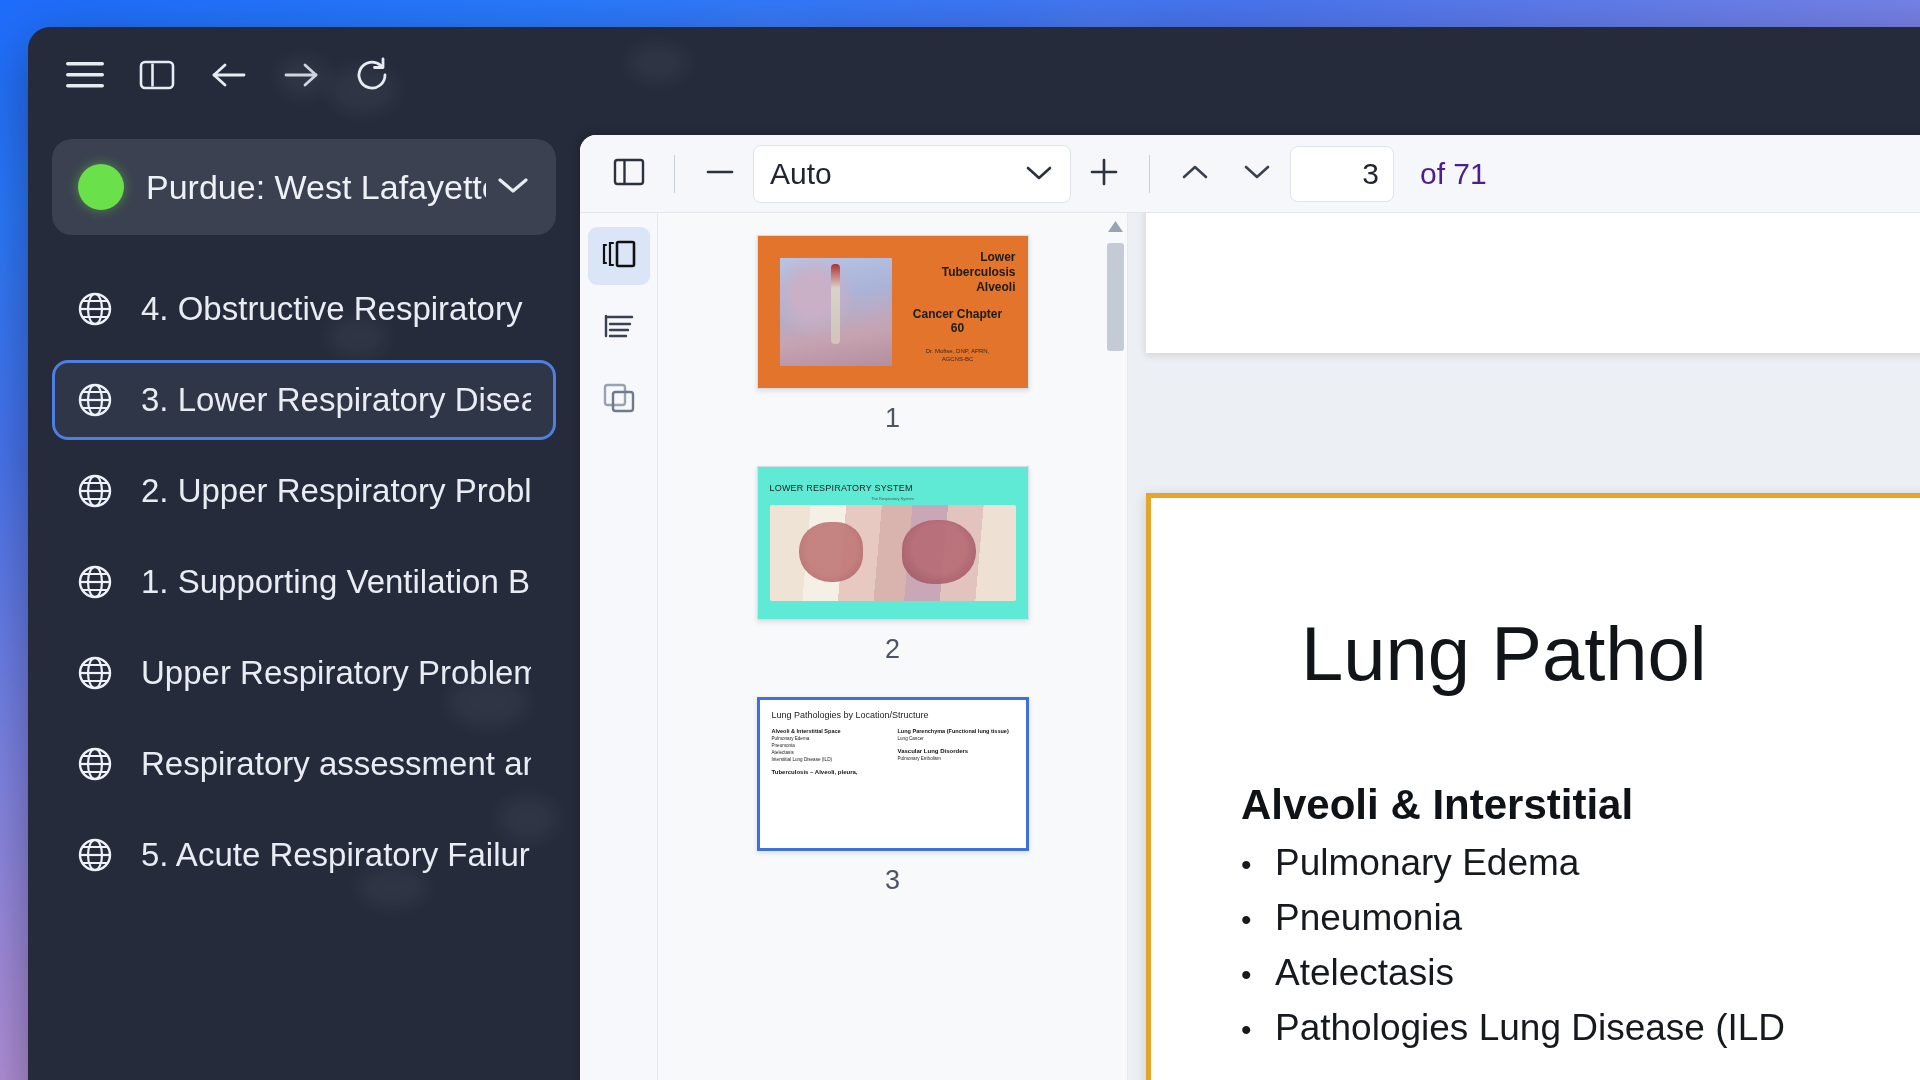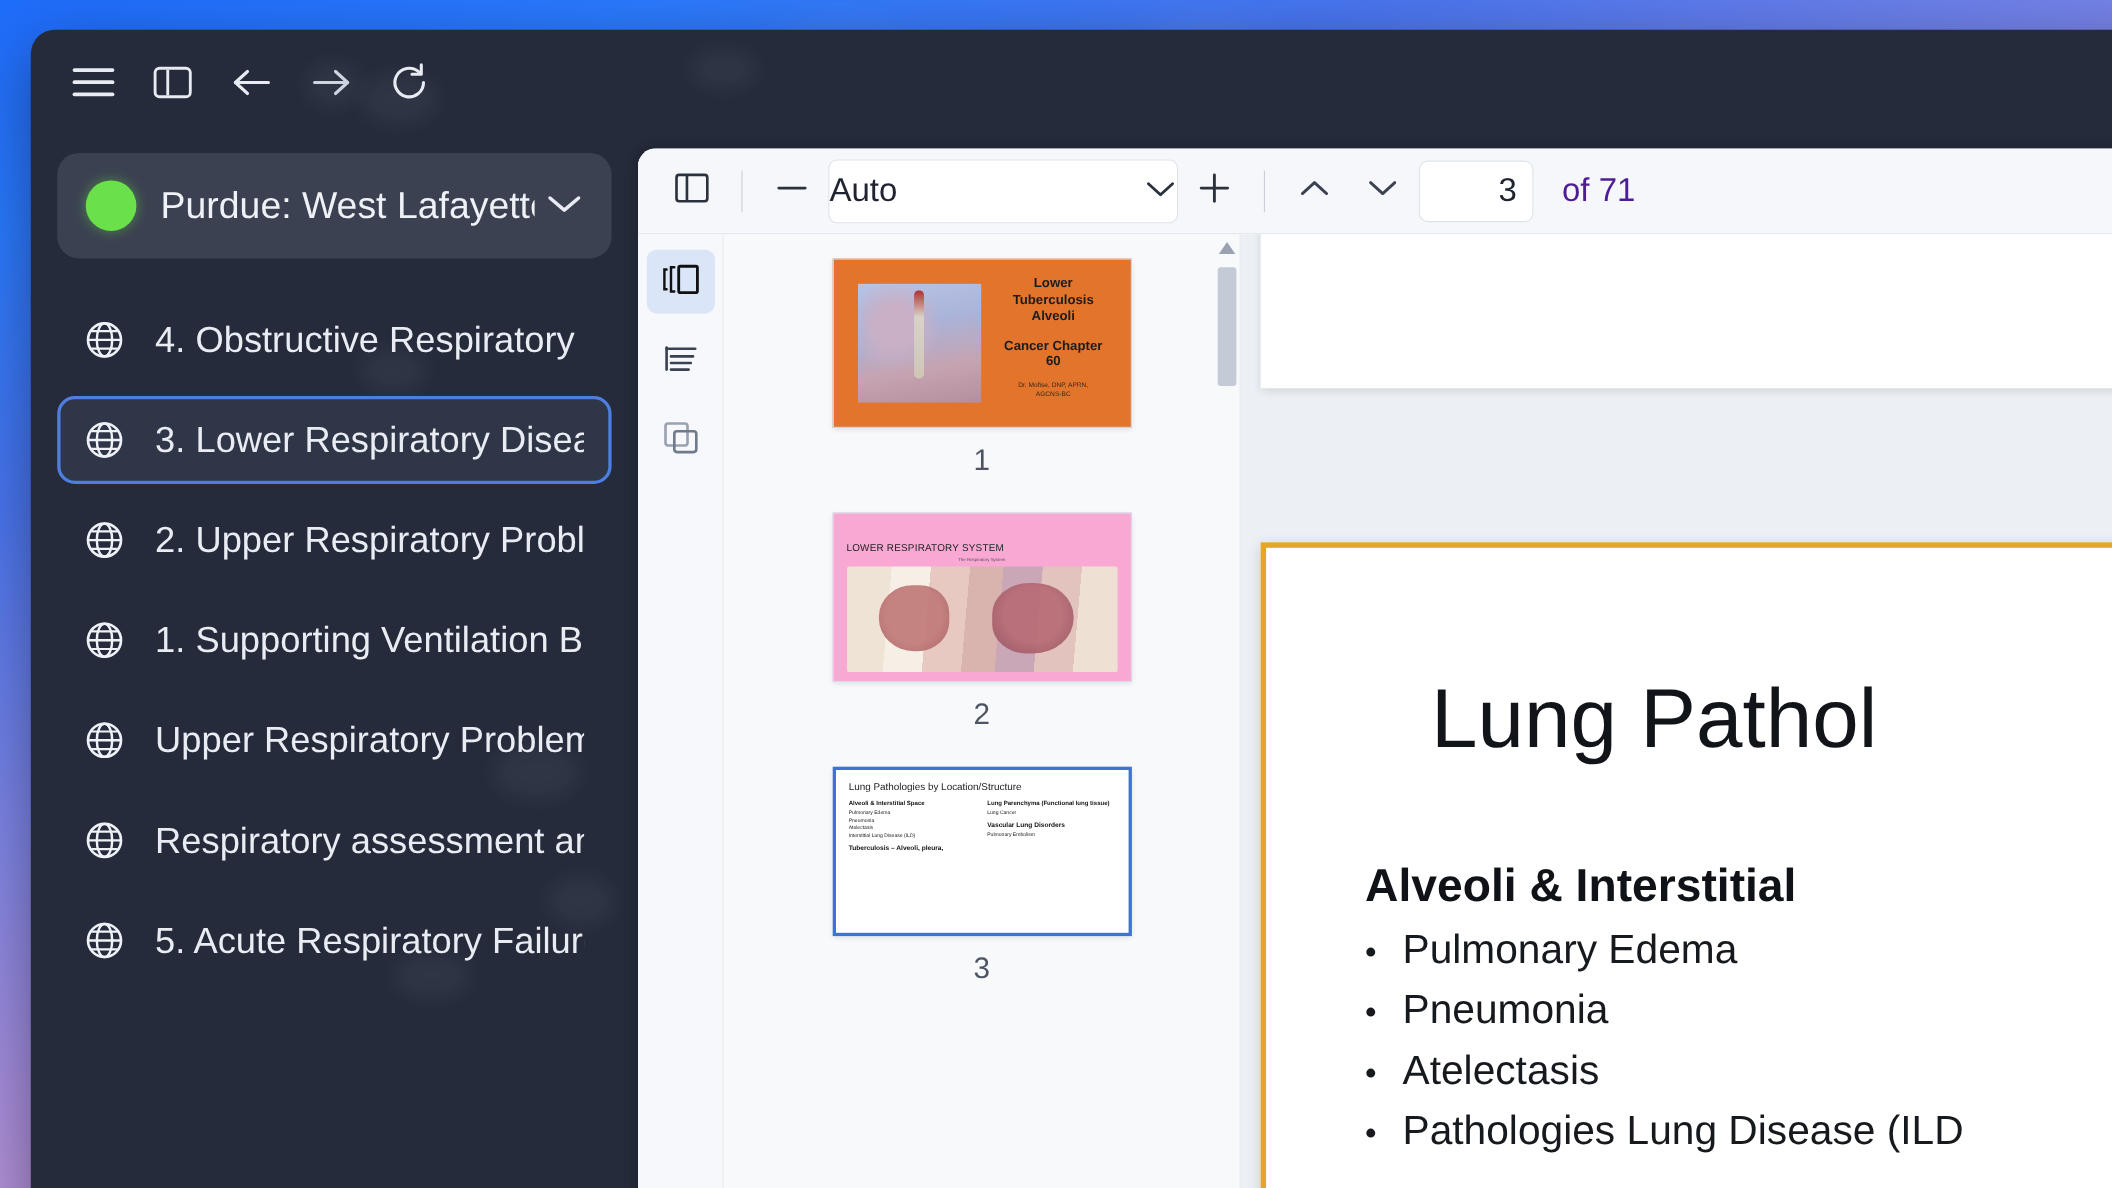--- a/index.html
+++ b/index.html
@@ -129,21 +129,21 @@
     display:flex; align-items:center; justify-content:center;
     border-radius: 8px; cursor: pointer;
   }
   .pdf-sep { width: 1px; height: 38px; background: #c9cfd9; margin: 0 12px; }
   #zoom-select {
     width: 318px; height: 58px;
     background: #ffffff;
     border: 1px solid #dfe3ea;
     border-radius: 8px;
     display: flex; align-items: center;
-    padding: 0 0;
+    padding: 0 16px;
     cursor: pointer;
   }
   #zoom-value { flex:1 1 auto; font-size: 30px; color: #1f2430; }
   #page-input {
     width: 104px; height: 56px;
     background: #fff;
     border: 1px solid #dfe3ea;
     border-radius: 8px;
     display:flex; align-items:center; justify-content:flex-end;
     padding-right: 14px;
@@ -210,26 +210,26 @@
       linear-gradient(170deg,#b9c4e4 0%, #aab3d9 35%, #c6a3b0 70%, #b48e9e 100%);
     position: relative; flex: 0 0 auto;
   }
   .t1-img::after {
     content:""; position:absolute; left:46%; top:6%;
     width: 9px; height: 74%;
     background: linear-gradient(180deg,#b03030,#d8d2c8 30%,#cfc6b8 100%);
     border-radius: 4px;
   }
   .t1-txt { flex:1 1 auto; padding: 14px 12px 0 8px; text-align:center; color:#1c1c1c; }
-  .t1-title { font-size: 12px; line-height: 1.25; font-weight:600; }
+  .t1-title { font-size: 12px; line-height: 1.25; font-weight:600;text-align:right; }
   .t1-sub { font-size: 12px; font-weight:700; margin-top: 12px; line-height:1.2; }
   .t1-auth { font-size: 6px; margin-top: 12px; color:#3a2a20; line-height:1.3; }
 
   
-  .t2 { background:#f9a8d4; padding: 26px 12px; }
+  .t2 { background:#5eead4; padding: 16px 12px; }
   .t2-h { font-size: 9px; color:#222; letter-spacing:.2px; }
   .t2-sub { font-size: 4px; color:#555; text-align:center; margin-top:3px; }
   .t2-art {
     margin-top: 4px; height: 96px;
     background:
       linear-gradient(95deg, #efe3d6 0 16%, #f6efe6 16% 30%, #e7c9c2 30% 44%,
                       #d9b3ae 44% 56%, #c9a7b6 56% 70%, #e3c3bd 70% 84%, #efe0d4 84% 100%);
     position: relative; border-radius:2px;
   }
   .t2-art::before {

